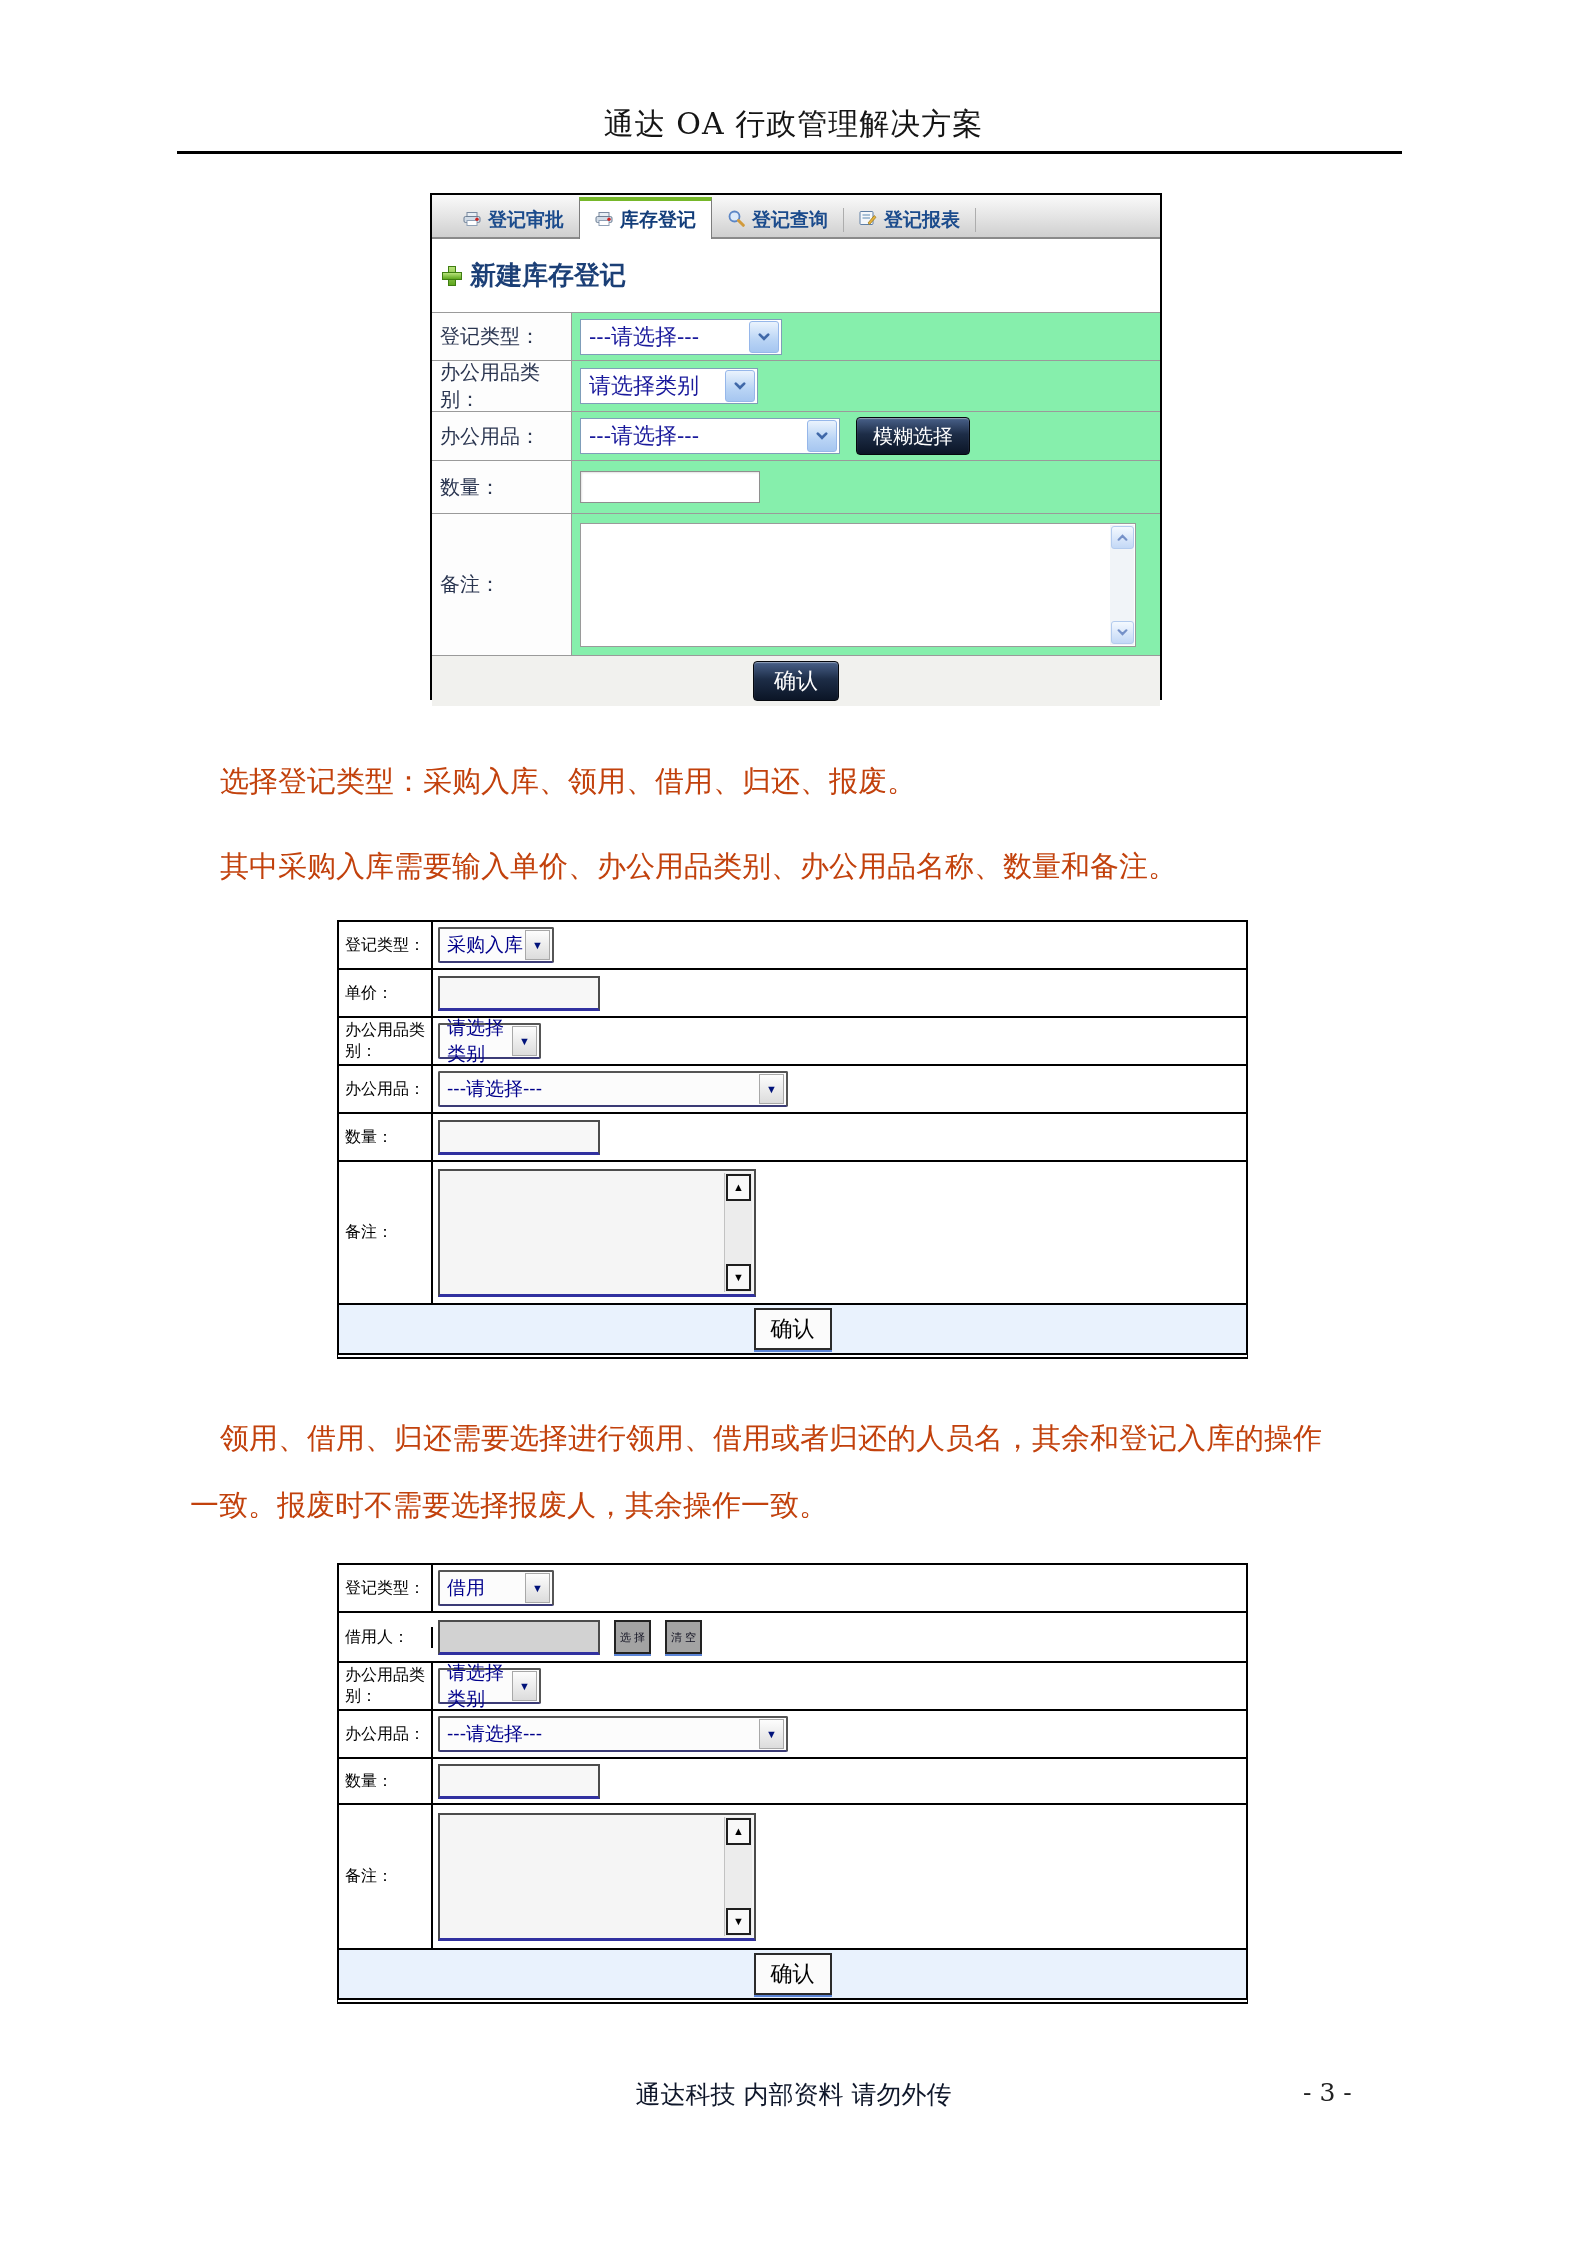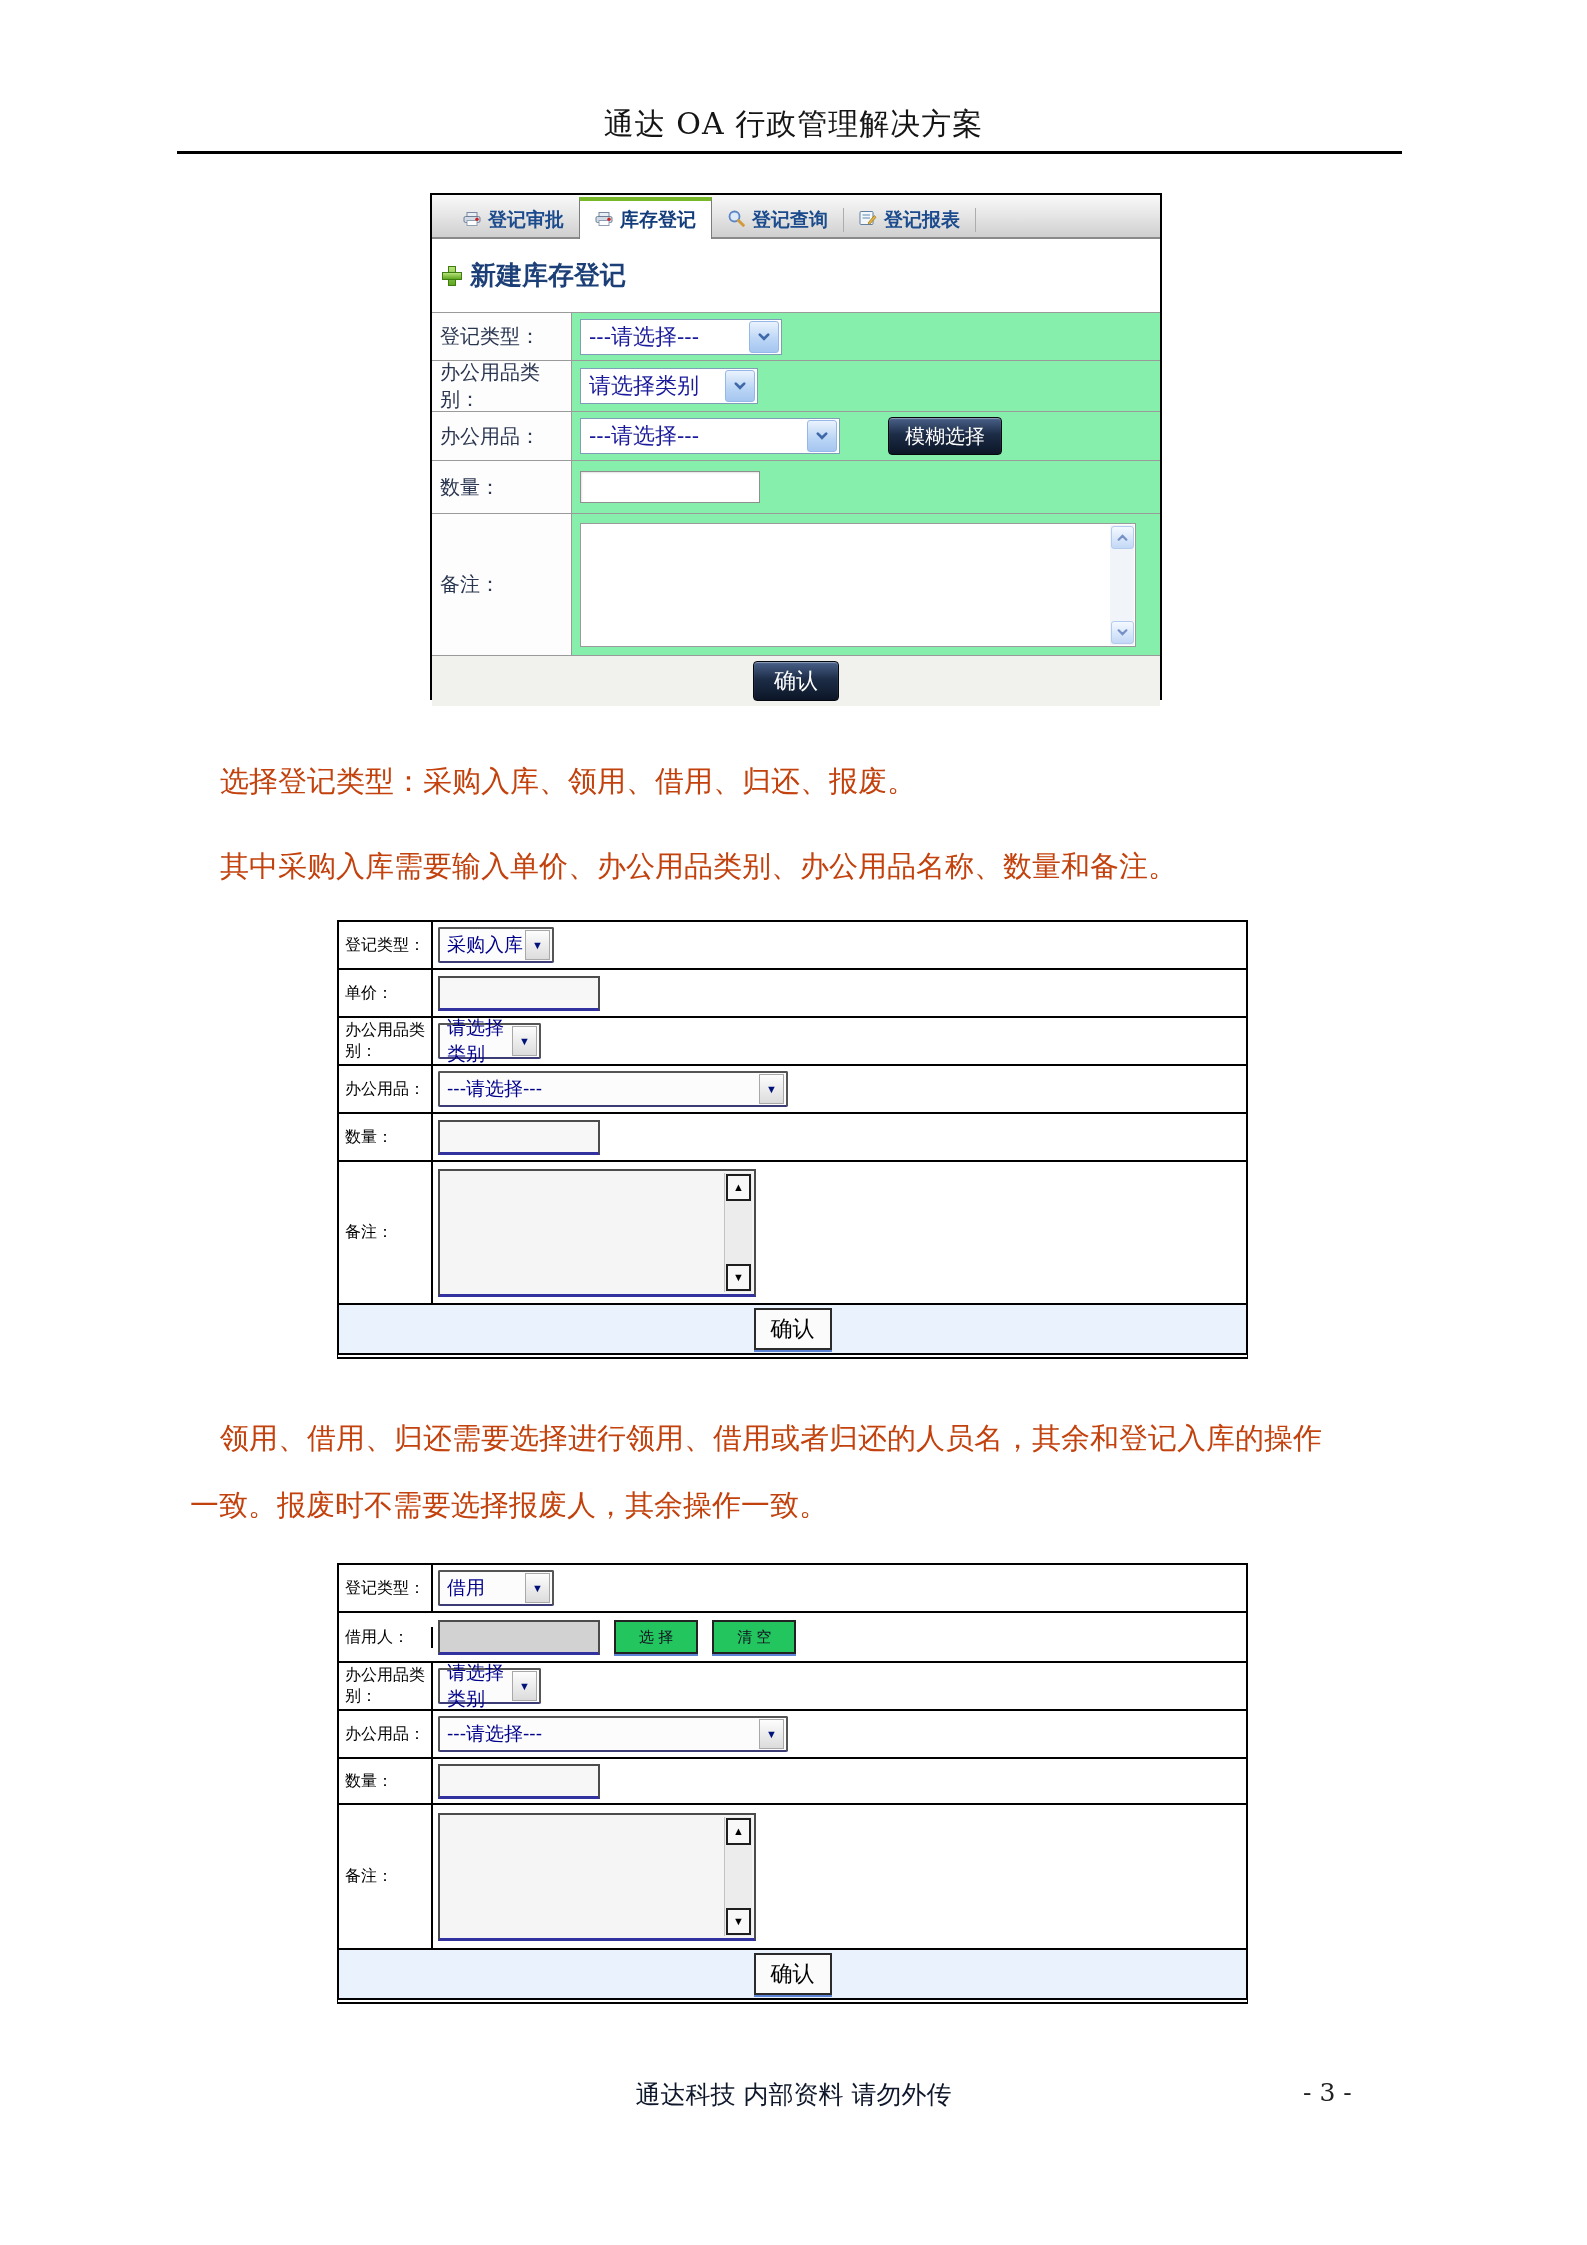--- a/index.html
+++ b/index.html
@@ -44,21 +44,21 @@
   .xp-select{display:inline-flex;align-items:center;justify-content:space-between;
     border:1px solid #7f9db9;background:#fff;height:36px;padding-left:8px;
     color:#1a1a9c;font-size:22px;box-sizing:border-box;}
   .xp-arrow{width:28px;height:30px;margin:2px;border-radius:3px;flex:0 0 auto;
     background:linear-gradient(#eaf3fd,#b9d4f5 60%,#a6c6f0);border:1px solid #96b7ea;
     display:flex;align-items:center;justify-content:center;}
   .dark-btn{display:inline-flex;align-items:center;justify-content:center;
     background:linear-gradient(#49618a 0%,#1d2d47 45%,#0b1526 100%);
     color:#fff;border:1px solid #05080e;border-radius:4px;
     box-shadow:inset 0 1px 1px rgba(255,255,255,.4);cursor:pointer;}
-  .fuzzy-btn{width:112px;height:36px;font-size:20px;margin-left:48px;}
+  .fuzzy-btn{width:112px;height:36px;font-size:20px;margin-left:16px;}
   .s1-input{width:178px;height:30px;border:1px solid #8f8f8f;background:#fff;
     box-shadow:inset 1px 1px 2px #e2e2e2;}
   .s1-textarea{width:556px;height:124px;border:1px solid #9a9a9a;background:#fff;
     position:relative;margin:8px 0;box-sizing:border-box;}
   .xp-sb{position:absolute;top:1px;right:1px;bottom:1px;width:24px;background:#f1f4f8;
     display:flex;flex-direction:column;justify-content:space-between;align-items:center;padding:1px 0;box-sizing:border-box;}
   .xp-sb-btn{width:21px;height:21px;border-radius:3px;background:linear-gradient(#f4f9ff,#c3d8f6);
     border:1px solid #b3cbee;display:flex;align-items:center;justify-content:center;}
   .s1footer{height:50px;background:#f1f1ee;display:flex;align-items:center;justify-content:center;}
   .confirm1{width:84px;height:38px;font-size:22px;}
@@ -74,21 +74,21 @@
   .win-select{display:inline-flex;align-items:center;justify-content:space-between;
     height:36px;border:2px solid #555;border-bottom-color:#3b3b76;background:#fcfcfc;
     padding-left:7px;color:#00008b;font-size:19px;box-sizing:border-box;border-radius:2px;}
   .win-arrow{width:23px;height:28px;margin-right:2px;flex:0 0 auto;
     background:linear-gradient(#fdfdfd,#dcdcdc);border:1px solid #a8a8a8;
     display:flex;align-items:center;justify-content:center;font-size:11px;color:#00127a;}
   .win-input{width:158px;height:30px;background:#f7f7f7;border:2px solid #4c4c4c;
     border-bottom:3px solid #3131a0;box-sizing:content-box;}
   .win-input.disabled{background:#d2d2d2;}
   .mini-btn{display:inline-flex;align-items:center;justify-content:center;height:30px;
-    padding:0 23px;background:#22c55e;border:2px solid #222;font-size:15px;color:#101020;
+    padding:0 4px;background:#a3a3a3;border:2px solid #222;font-size:11px;color:#101020;
     box-shadow:0 2px 0 #5b84d6;cursor:pointer;white-space:nowrap;}
   .win-textarea{width:318px;height:128px;background:#f5f5f5;border:2px solid #4c4c4c;
     border-bottom:3px solid #3131a0;position:relative;margin:6px 0;box-sizing:border-box;}
   .cls-sb{position:absolute;top:2px;right:2px;bottom:2px;width:28px;background:#ececec;
     border-left:1px solid #c2c2c2;display:flex;flex-direction:column;justify-content:space-between;
     align-items:center;padding:1px 0;box-sizing:border-box;}
   .cls-sb-btn{width:25px;height:27px;background:#f8f8f8;border:2px solid #1e1e1e;
     display:flex;align-items:center;justify-content:center;font-size:11px;color:#000;box-sizing:border-box;}
   .confirm-row{height:48px;background:#e9f2fd;display:flex;align-items:center;justify-content:center;}
   .win-confirm{display:inline-flex;align-items:center;justify-content:center;width:78px;height:42px;

